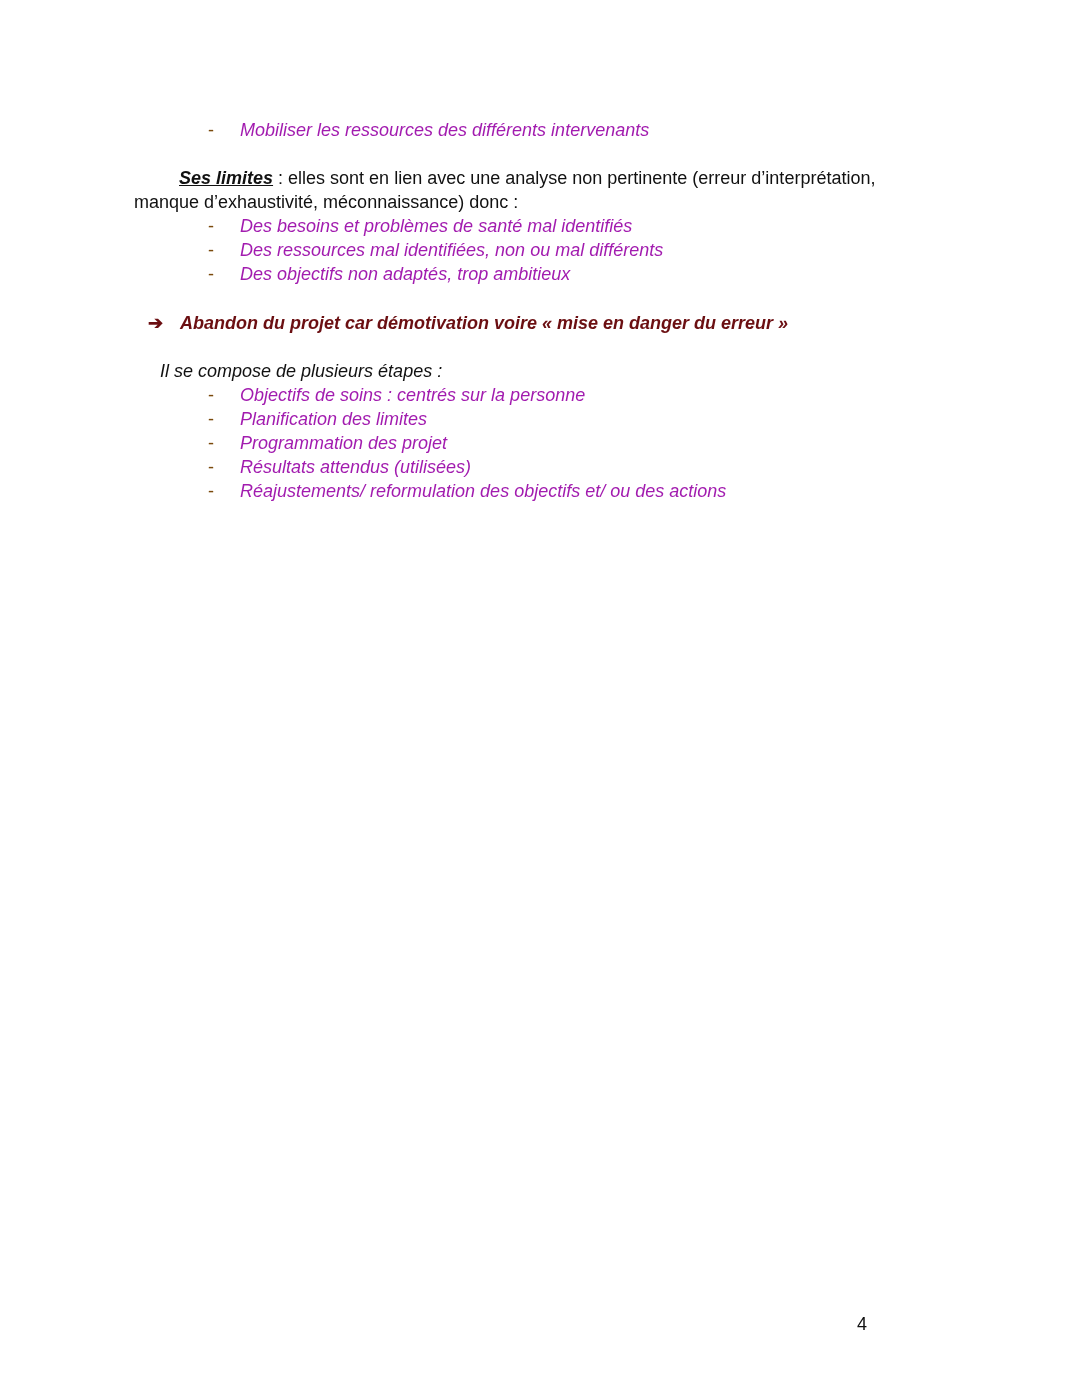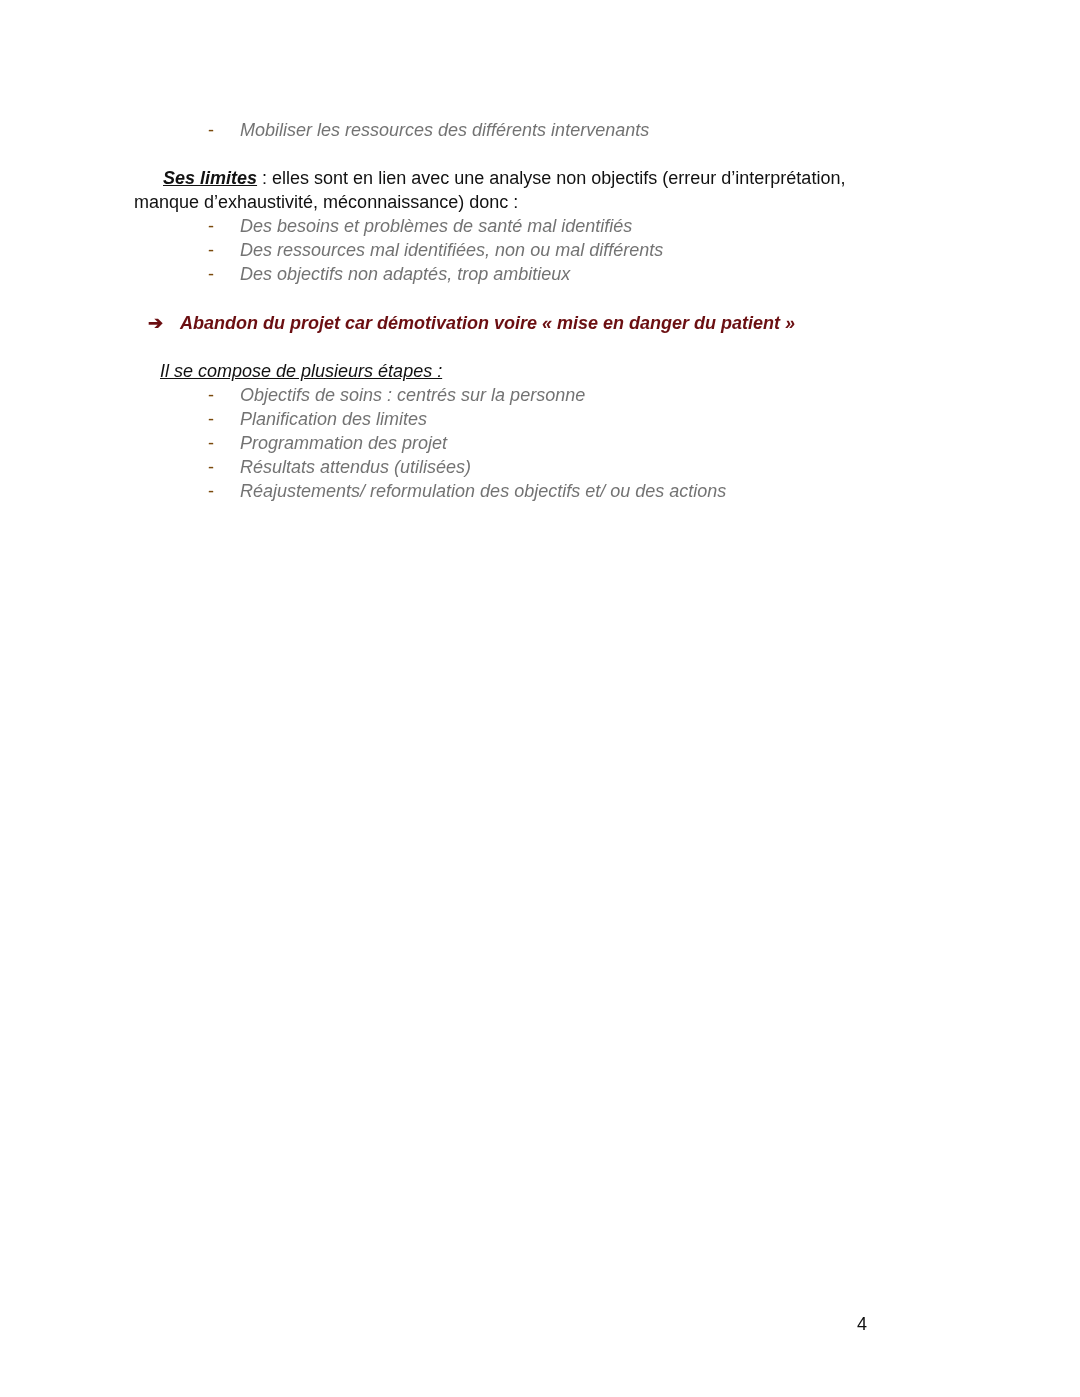--- a/index.html
+++ b/index.html
@@ -23,31 +23,31 @@
     }
     .bullet {
       position: absolute;
       left: 208px;
       color: #7a4a0c;
     }
     .item {
       position: absolute;
       left: 240px;
       font-style: italic;
-      color: #737373;
+      color: #a21caf;
     }
     .heading-bold {
       font-weight: bold;
       font-style: italic;
       text-decoration: underline;
       color: #111111;
+      margin-left: 16px;
     }
     .heading-ul {
       font-style: italic;
-      text-decoration: underline;
       color: #111111;
     }
     .arrow-line {
       font-weight: bold;
       font-style: italic;
       color: #6b0f12;
     }
     .arrow {
       position: absolute;
       left: 148px;
@@ -67,40 +67,40 @@
 <body>
 
 <div>
 
   <div class="line" style="top:118px;">
     <span class="bullet">-</span>
     <span class="item">Mobiliser les ressources des différents intervenants</span>
   </div>
 
   <div class="line" style="top:166px; left:163px;">
-    <span class="heading-bold">Ses limites</span><span> : elles sont en lien avec une analyse non objectifs (erreur d’interprétation,</span>
+    <span class="heading-bold">Ses limites</span><span> : elles sont en lien avec une analyse non pertinente (erreur d’interprétation,</span>
   </div>
   <div class="line" style="top:190px; left:134px;">manque d’exhaustivité, méconnaissance) donc :</div>
 
   <div class="line" style="top:214px;">
     <span class="bullet">-</span>
     <span class="item">Des besoins et problèmes de santé mal identifiés</span>
   </div>
   <div class="line" style="top:238px;">
     <span class="bullet">-</span>
     <span class="item">Des ressources mal identifiées, non ou mal différents</span>
   </div>
   <div class="line" style="top:262px;">
     <span class="bullet">-</span>
     <span class="item">Des objectifs non adaptés, trop ambitieux</span>
   </div>
 
   <div class="line" style="top:311px;">
     <span class="arrow">➔</span>
-    <span class="arrow-line" style="position:absolute; left:180px;">Abandon du projet car démotivation voire « mise  en danger du patient »</span>
+    <span class="arrow-line" style="position:absolute; left:180px;">Abandon du projet car démotivation voire « mise  en danger du erreur »</span>
   </div>
 
   <div class="line heading-ul" style="top:359px; left:160px;">Il se compose de plusieurs étapes :</div>
 
   <div class="line" style="top:383px;">
     <span class="bullet">-</span>
     <span class="item">Objectifs de soins : centrés sur la personne</span>
   </div>
   <div class="line" style="top:407px;">
     <span class="bullet">-</span>

